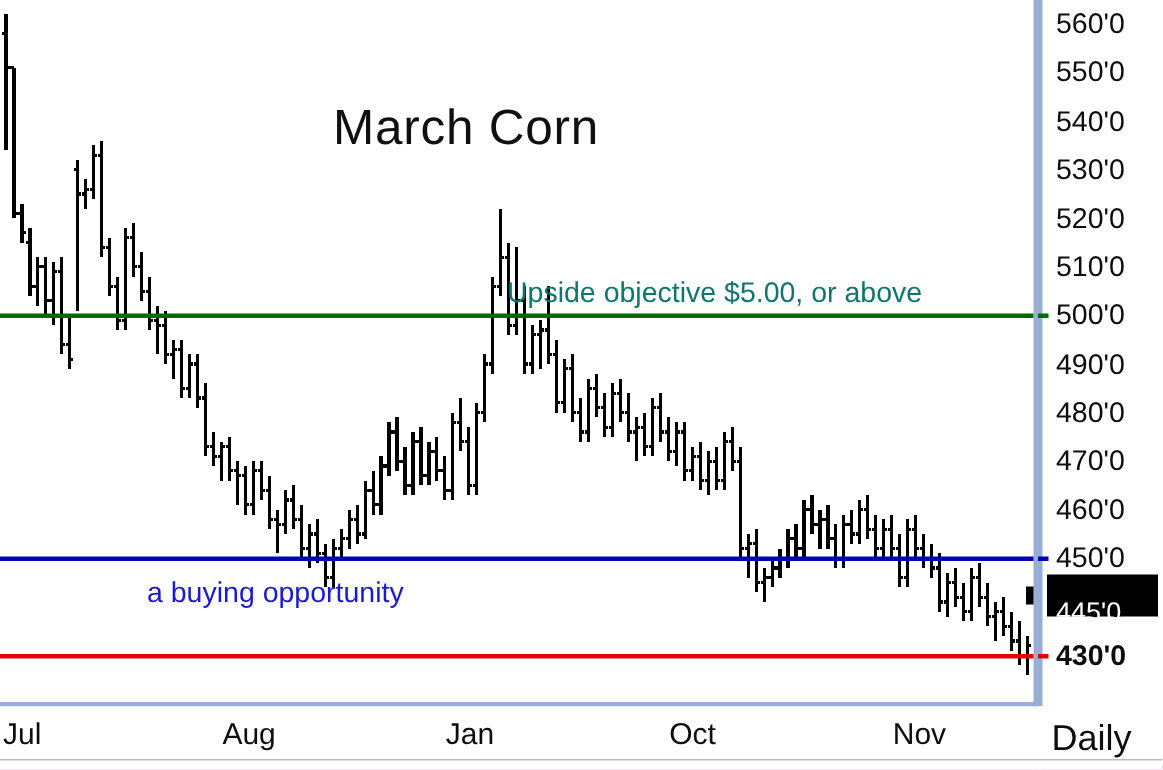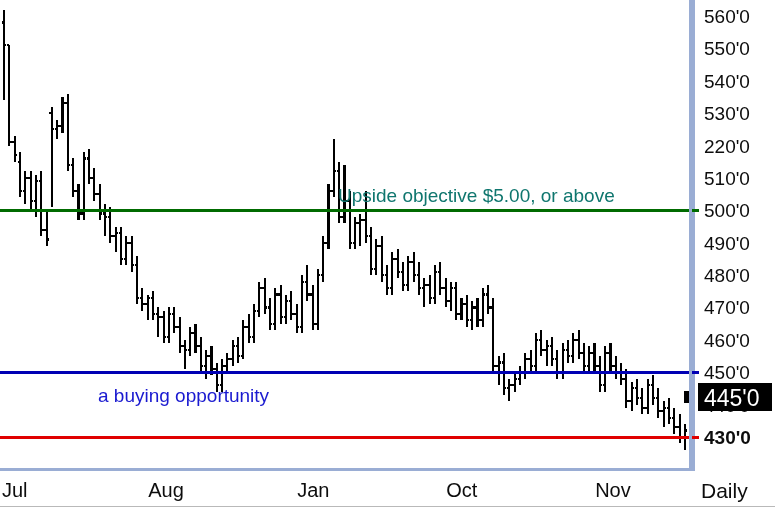--- a/index.html
+++ b/index.html
@@ -109,22 +109,22 @@
     position: absolute;
     left: 3px;
     top: 383px;
     width: 74px;
     height: 28px;
     background: #000000;
   }
   #last-price-tag span {
     position: absolute;
     left: 6px;
-    top: 4px;
-    font-size: 23px;
+    top: 16px;
+    font-size: 18px;
     color: #ffffff;
     font-family: "Liberation Sans", sans-serif;
     line-height: 1;
   }
   
   #last-price-marker {
     position: absolute;
     left: 684px;
     top: 391px;
     width: 11px;
@@ -156,21 +156,21 @@
     left: 692px;
     top: 471px;
     width: 3px;
     height: 42px;
     background: #ffffff;
   }
   #timeframe-label {
     position: absolute;
     left: 701px;
     top: 479px;
-    font-size: 21px;
+    font-size: 24px;
     color: #0d0d0d;
     font-family: "Liberation Sans", sans-serif;
   }
   #bottom-strip {
     position: absolute;
     left: 0;
     top: 506px;
     width: 775px;
     height: 7px;
     background: #ffffff;
@@ -576,30 +576,31 @@
         </g>
       </svg>
 
     <div class="hline" id="line-upside" style="top: 209.308px;"></div>
     <div class="hline" id="line-buy" style="top: 371.231px;"></div>
     <div class="hline" id="line-support" style="top: 436px;"></div>
 
     <div class="annot" id="annot-upside">Upside objective $5.00, or above</div>
     <div class="annot" id="annot-buy-2">a buying opportunity</div>
 
+    <div id="chart-title">March Corn</div>
 
     <div id="last-price-marker"></div>
   </div>
 
   <div id="y-axis">
     <div class="y-tick-label" style="top: 7px;">560'0</div>
       <div class="y-tick-label" style="top: 39.3846px;">550'0</div>
       <div class="y-tick-label" style="top: 71.7692px;">540'0</div>
       <div class="y-tick-label" style="top: 104.154px;">530'0</div>
-      <div class="y-tick-label" style="top: 136.538px;">220'0</div>
+      <div class="y-tick-label" style="top: 136.538px;">520'0</div>
       <div class="y-tick-label" style="top: 168.923px;">510'0</div>
       <div class="y-tick-label" style="top: 201.308px;">500'0</div>
       <div class="y-tick-label" style="top: 233.692px;">490'0</div>
       <div class="y-tick-label" style="top: 266.077px;">480'0</div>
       <div class="y-tick-label" style="top: 298.462px;">470'0</div>
       <div class="y-tick-label" style="top: 330.846px;">460'0</div>
       <div class="y-tick-label" style="top: 363.231px;">450'0</div>
       <div class="y-tick-label" style="top: 395.615px;">440'0</div>
       <div class="y-tick-label" style="top: 428px; font-weight: bold;">430'0</div>
       <div id="last-price-tag">

